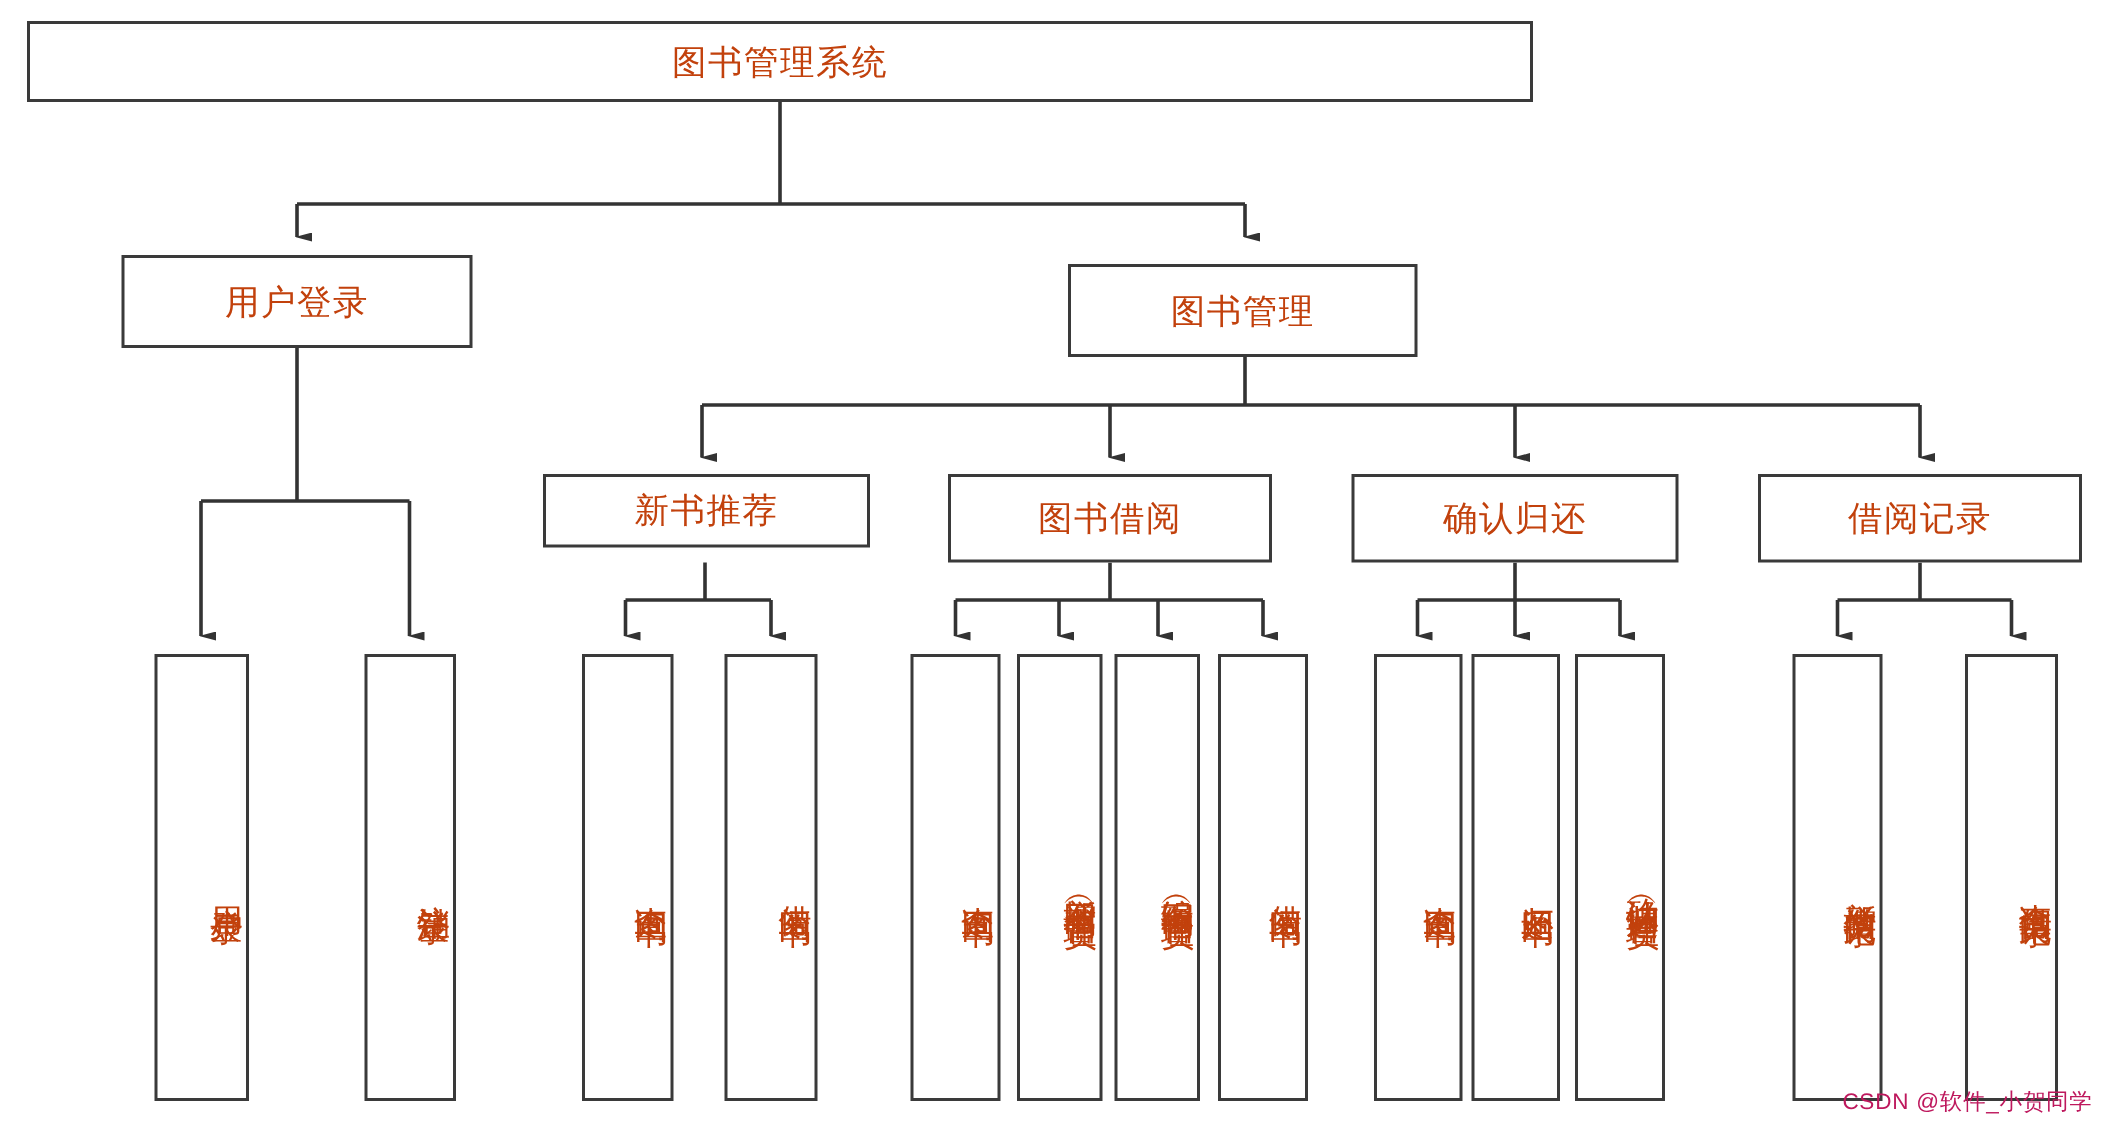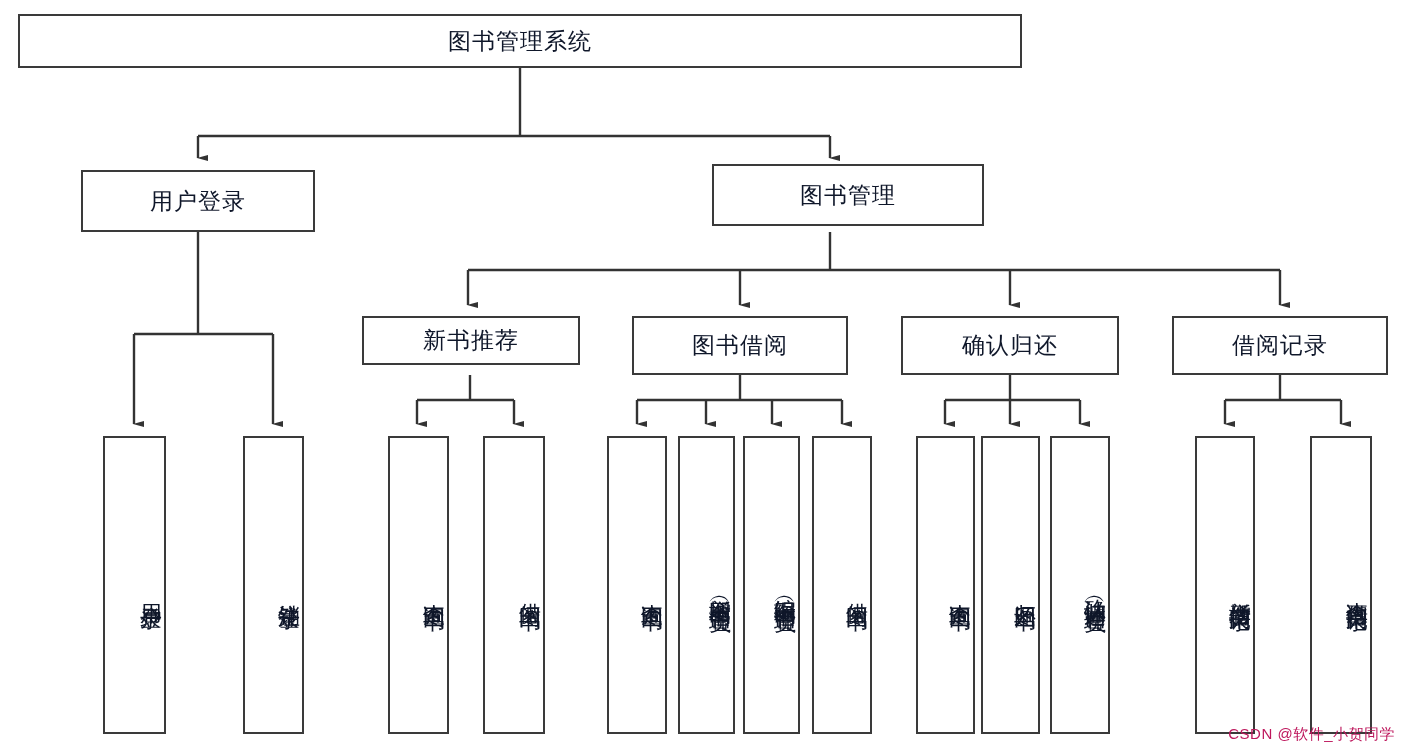--- a/index.html
+++ b/index.html
@@ -1,20 +1,20 @@
 <!DOCTYPE html>
 <html><head>
 <meta charset="utf-8">
 <style>
   html,body{margin:0;padding:0;background:#ffffff;}
   body{width:1405px;height:747px;font-family:"Liberation Sans","DejaVu Sans",sans-serif;overflow:hidden;}
   #chart-root{position:relative;width:1405px;height:747px;background:#fff;}
   svg#wires{position:absolute;left:0;top:0;width:1405px;height:747px;}
   .node{position:absolute;box-sizing:border-box;background:#ffffff;border:2px solid #3a3a3a;
-        display:flex;align-items:center;justify-content:center;color:#0f172a;}
+        display:flex;align-items:center;justify-content:center;color:#c2410c;}
   .node.h{font-size:23px;letter-spacing:1px;}
   .node.v{writing-mode:vertical-rl;text-orientation:upright;font-size:22px;line-height:1.18;
           letter-spacing:2px;padding-top:10px;align-items:flex-start;justify-content:center;}
   .node.v span{writing-mode:vertical-rl;text-orientation:upright;display:block;}
   .watermark{position:absolute;right:10px;bottom:3px;font-size:15px;color:#be185d;
              letter-spacing:.5px;white-space:nowrap;}
 </style>
 </head>
 <body>
 
@@ -70,21 +70,21 @@
     </g>
   </svg>
 
   <div class="node h" style="left:18px;top:14px;width:1004px;height:54px;">
     <span>图书管理系统</span>
   </div>
 
   <div class="node h" style="left:81px;top:170px;width:234px;height:62px;">
     <span>用户登录</span>
   </div>
-  <div class="node h" style="left:712px;top:164px;width:272px;height:62px;">
+  <div class="node h" style="left:712px;top:176px;width:233px;height:62px;">
     <span>图书管理</span>
   </div>
 
   <div class="node h" style="left:362px;top:316px;width:218px;height:49px;">
     <span>新书推荐</span>
   </div>
   <div class="node h" style="left:632px;top:316px;width:216px;height:59px;align-items:center;">
     <span>图书借阅</span>
   </div>
   <div class="node h" style="left:901px;top:316px;width:218px;height:59px;">

